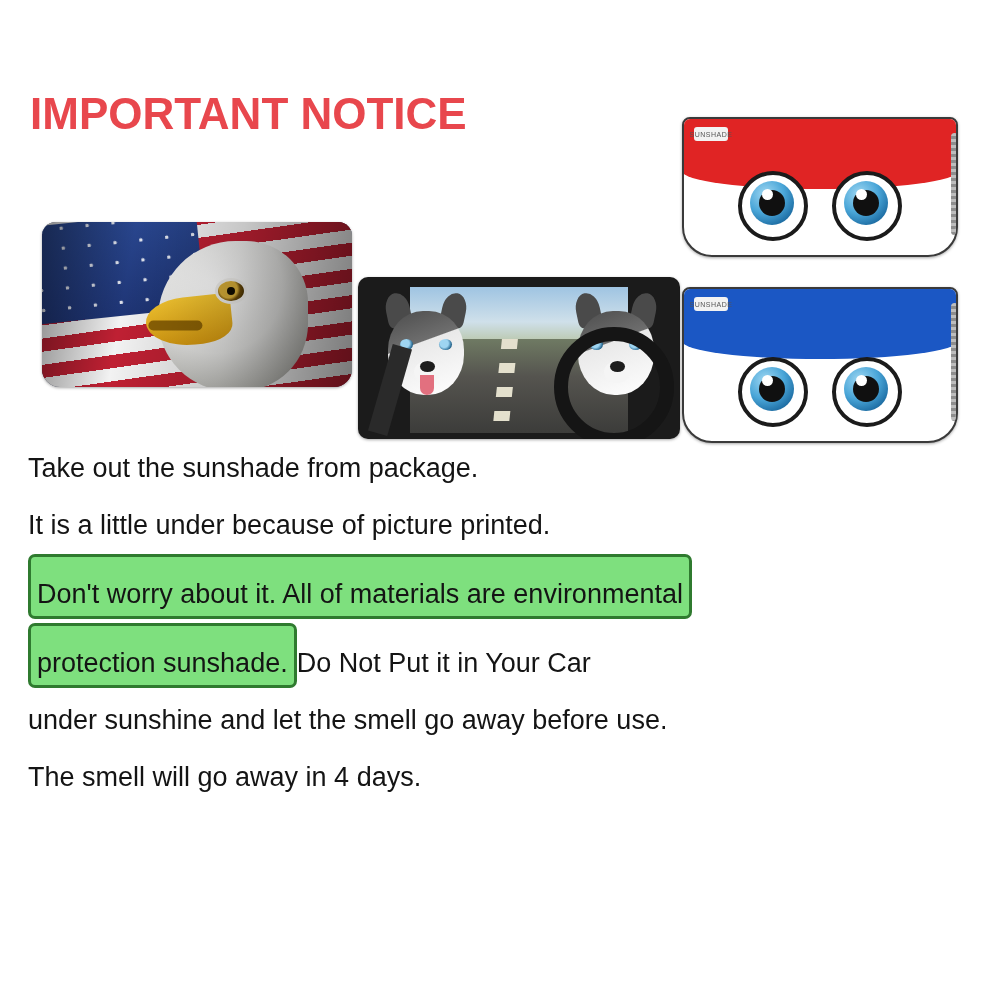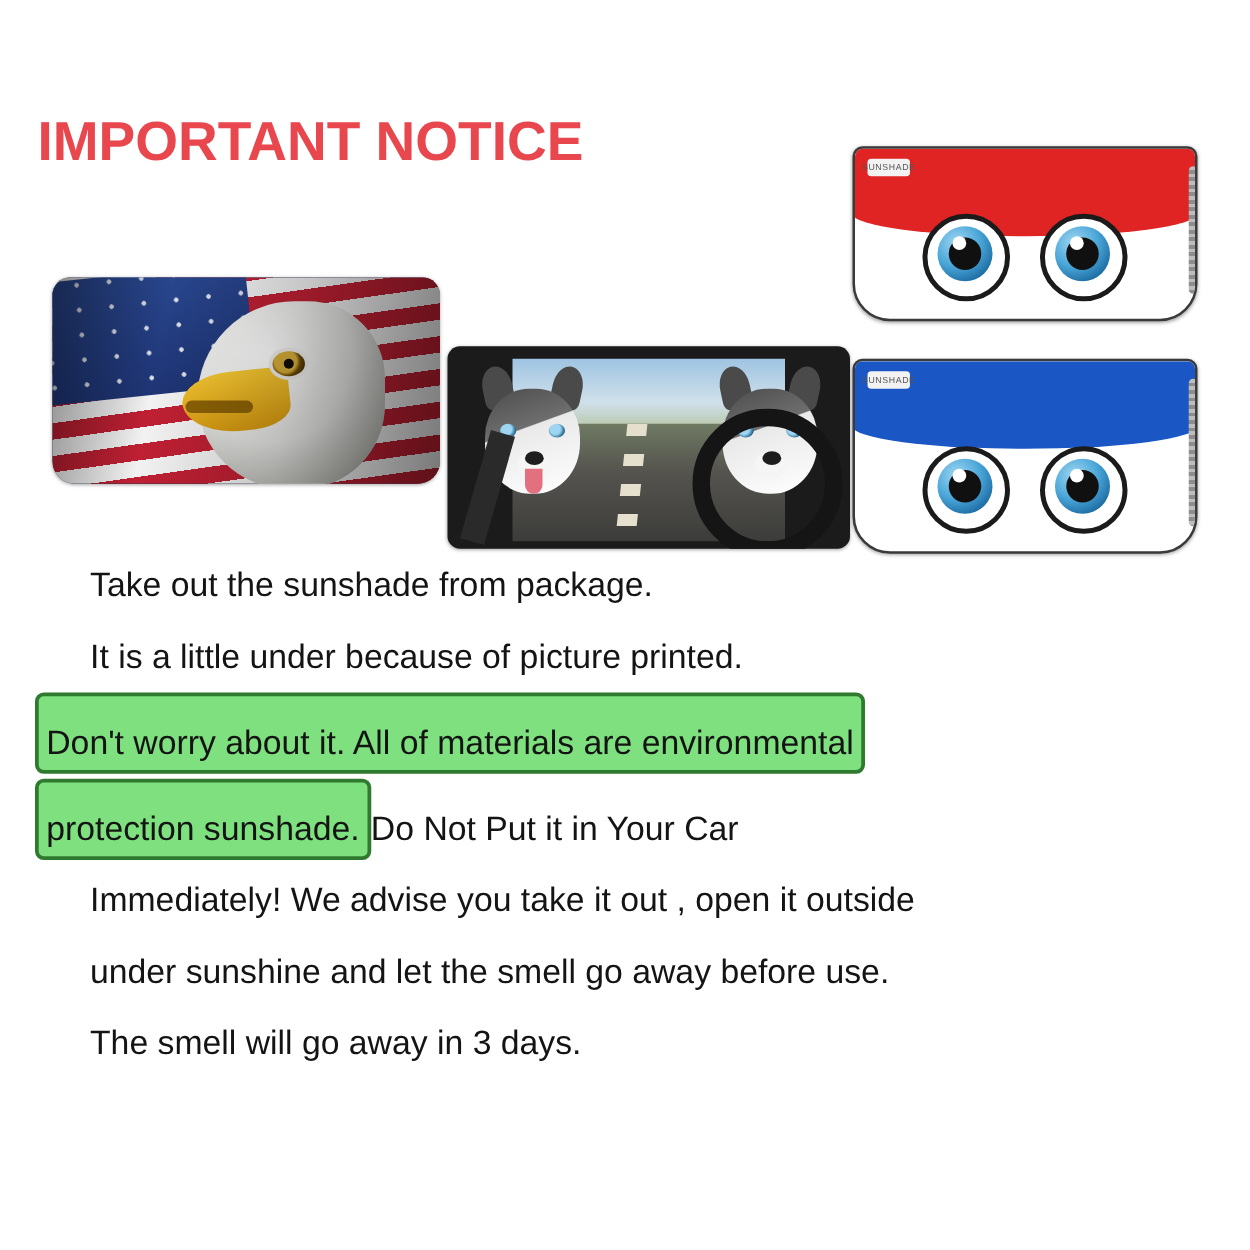--- a/index.html
+++ b/index.html
@@ -258,21 +258,21 @@
   
   .body-text {
     position: absolute;
     left: 28px;
     top: 440px;
     width: 960px;
     font-size: 27px;
     color: #141414;
     line-height: 57px;
   }
-  .line { white-space: nowrap; margin-left: 44px; }
+  .line { white-space: nowrap; }
   .hl {
     background: #7ee07e;
     border: 3px solid #2f7a2f;
     border-radius: 7px;
     padding: 18px 6px 3px 6px;
     display: inline-block;
     line-height: 38px;
   }
   .flow { line-height: 57px; }
 </style>
@@ -353,16 +353,15 @@
   </div>
 </div>
 
 <div class="body-text">
   <div class="line">Take out the sunshade from package.</div>
   <div class="line">It is a little under because of picture printed.</div>
   <div class="flow">
     <span class="hl">Don't worry about it. All of materials are environmental</span><br>
     <span class="hl">protection sunshade.</span><span>Do Not Put it in Your Car</span>
   </div>
-  <div class="line">Immediately! We advise you take it out , open it outside</div>
   <div class="line">under sunshine and let the smell go away before use.</div>
-  <div class="line">The smell will go away in 3 days.</div>
+  <div class="line">The smell will go away in 4 days.</div>
 </div>
 
 </body></html>

